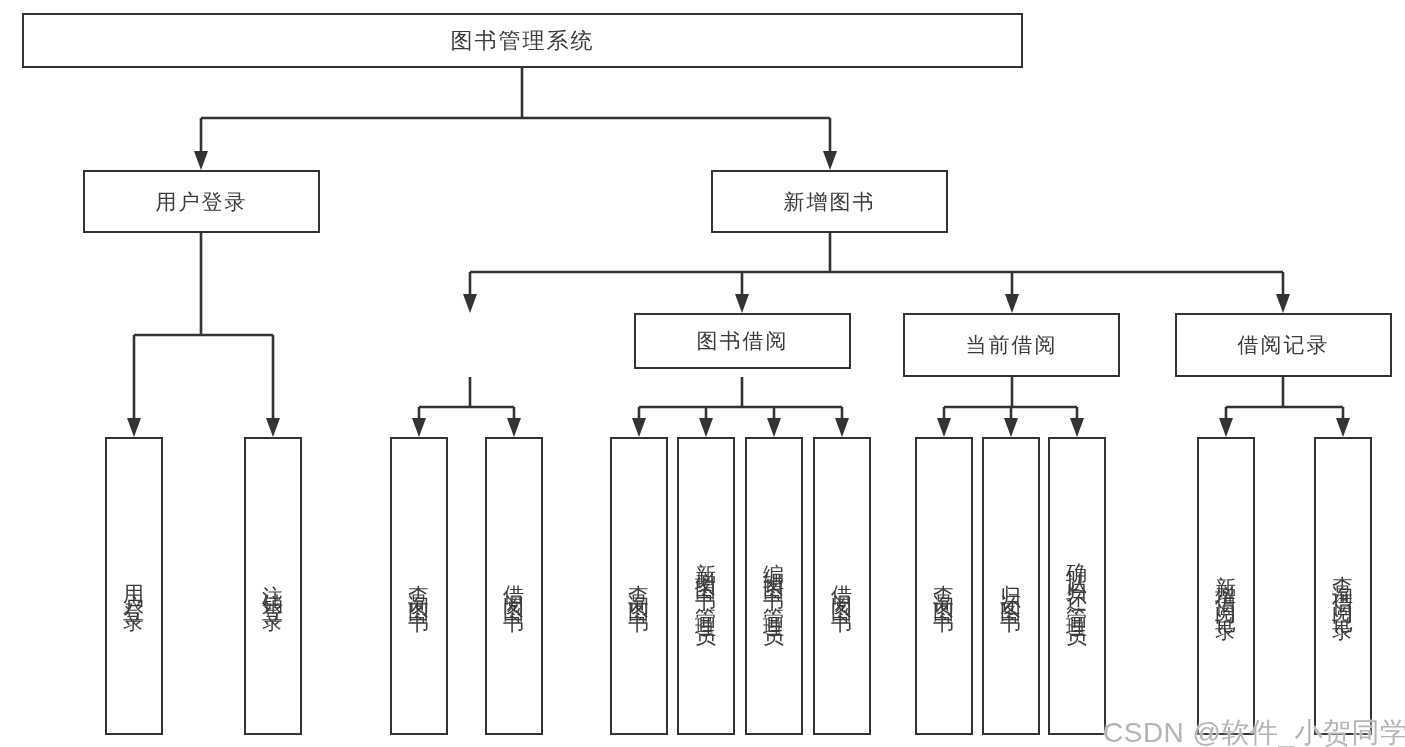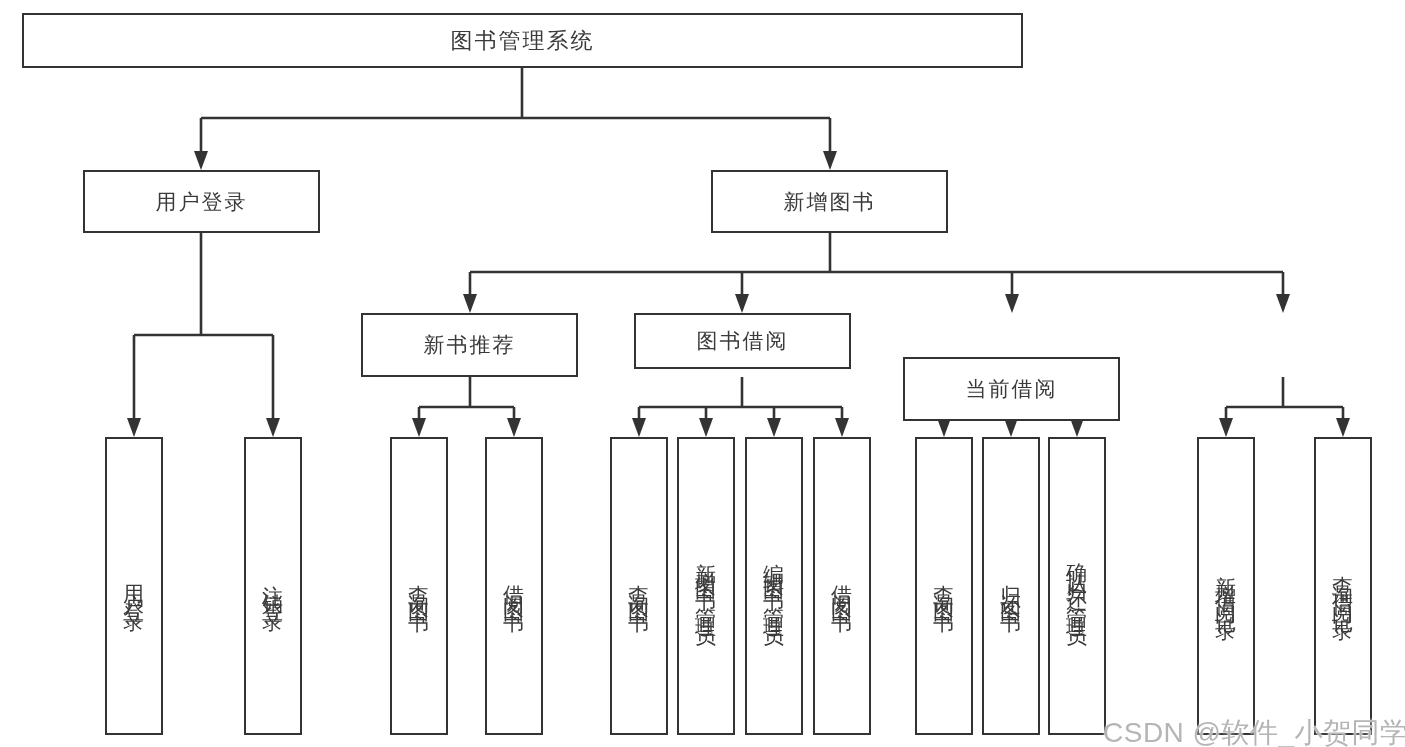--- a/index.html
+++ b/index.html
@@ -20,21 +20,21 @@
     writing-mode:vertical-lr;text-orientation:mixed;
     font-size:21px;letter-spacing:9px;line-height:1;
     width:58px;height:298px;top:437px;
   }
   
   #n-root{left:22px;top:13px;width:1001px;height:55px;font-size:22px;}
   #n-user-login{left:83px;top:170px;width:237px;height:63px;}
   #n-book-mgmt{left:711px;top:170px;width:237px;height:63px;}
   #n-new-book{left:361px;top:313px;width:217px;height:64px;}
   #n-book-borrow{left:634px;top:313px;width:217px;height:56px;}
-  #n-current-borrow{left:903px;top:313px;width:217px;height:64px;margin-top:44px;}
+  #n-current-borrow{left:903px;top:313px;width:217px;height:64px;}
   #n-borrow-record{left:1175px;top:313px;width:217px;height:64px;}
   #n-ul-login{left:105px;}
   #n-ul-logout{left:244px;}
   #n-nb-query{left:390px;}
   #n-nb-borrow{left:485px;}
   #n-bb-query{left:610px;}
   #n-bb-add{left:677px;}
   #n-bb-edit{left:745px;}
   #n-bb-borrow{left:813px;}
   #n-cb-query{left:915px;}
@@ -105,23 +105,23 @@
       <path class="head" d="M1219,418 h14 L1226,437 Z"></path>
       <path class="head" d="M1336,418 h14 L1343,437 Z"></path>
     </g>
   </svg>
 
   <div class="node h" id="n-root">图书管理系统</div>
 
   <div class="node h" id="n-user-login">用户登录</div>
   <div class="node h" id="n-book-mgmt">新增图书</div>
 
-  <div class="node h" id="n-new-book">新书推荐</div>
   <div class="node h" id="n-book-borrow">图书借阅</div>
   <div class="node h" id="n-current-borrow">当前借阅</div>
+  <div class="node h" id="n-borrow-record">借阅记录</div>
 
   <div class="node v" id="n-ul-login">用户登录</div>
   <div class="node v" id="n-ul-logout">注销登录</div>
   <div class="node v" id="n-nb-query">查询图书</div>
   <div class="node v" id="n-nb-borrow">借阅图书</div>
   <div class="node v" id="n-bb-query">查询图书</div>
   <div class="node v" id="n-bb-add">新增图书（管理员）</div>
   <div class="node v" id="n-bb-edit">编辑图书（管理员）</div>
   <div class="node v" id="n-bb-borrow">借阅图书</div>
   <div class="node v" id="n-cb-query">查询图书</div>

